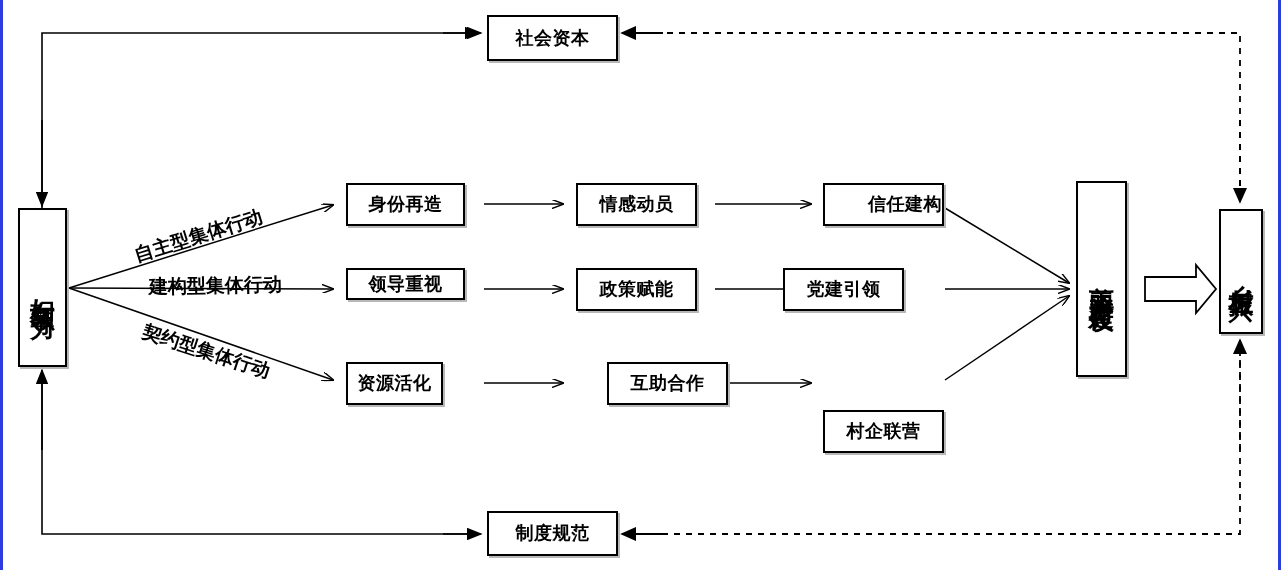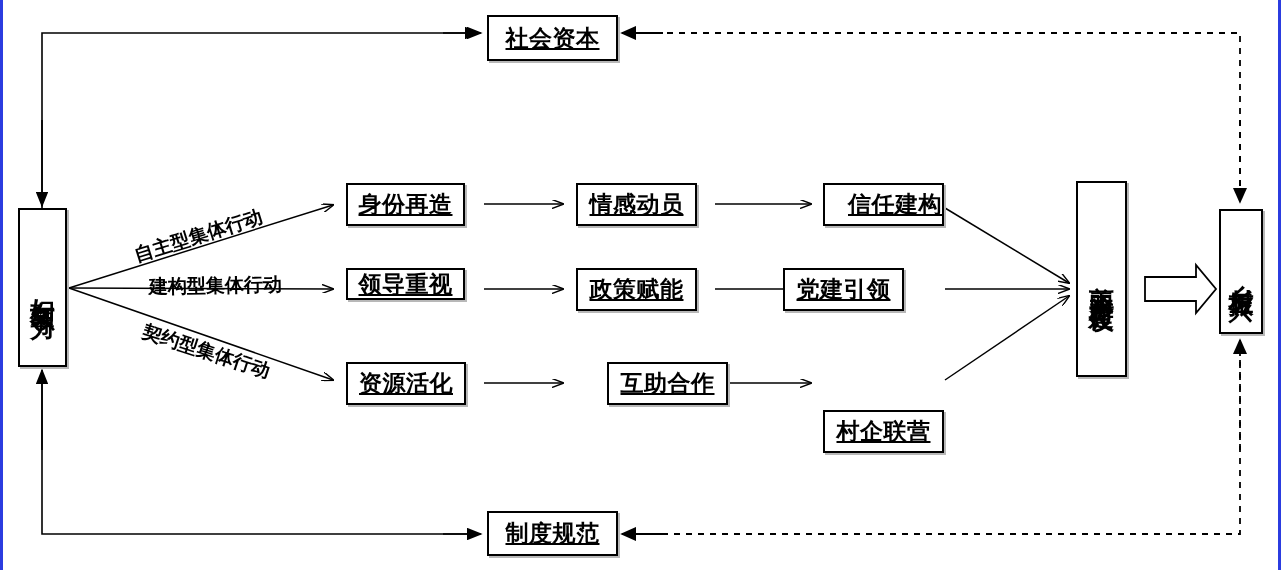--- a/index.html
+++ b/index.html
@@ -36,22 +36,21 @@
     display: flex;
     align-items: center;
     justify-content: center;
     color: #000000;
     line-height: 1.05;
     letter-spacing: 0.5px;
     font-weight: 700;
     z-index: 5;
   }
   .node.horiz {
-    font-size: 23px;
-    text-decoration: underline;
+    font-size: 18px;
   }
   .node.vert {
     writing-mode: vertical-rl;
     text-orientation: upright;
     font-size: 25px;
     letter-spacing: 4px;
     line-height: 1.0;
   }
   .edge-label {
     position: absolute;
@@ -166,21 +165,21 @@
   </div>
 
   <div class="node horiz" style="left:343px; top:183px; width:119px; height:43px;">
     <span>身份再造</span>
   </div>
 
   <div class="node horiz" style="left:343px; top:268px; width:119px; height:32px;">
     <span>领导重视</span>
   </div>
 
-  <div class="node horiz" style="left:343px; top:362px; width:120px; height:43px;">
+  <div class="node horiz" style="left:343px; top:362px; width:97px; height:43px;">
     <span>资源活化</span>
   </div>
 
   <div class="node horiz" style="left:573px; top:183px; width:121px; height:43px;">
     <span>情感动员</span>
   </div>
 
   <div class="node horiz" style="left:573px; top:268px; width:121px; height:43px;">
     <span>政策赋能</span>
   </div>

